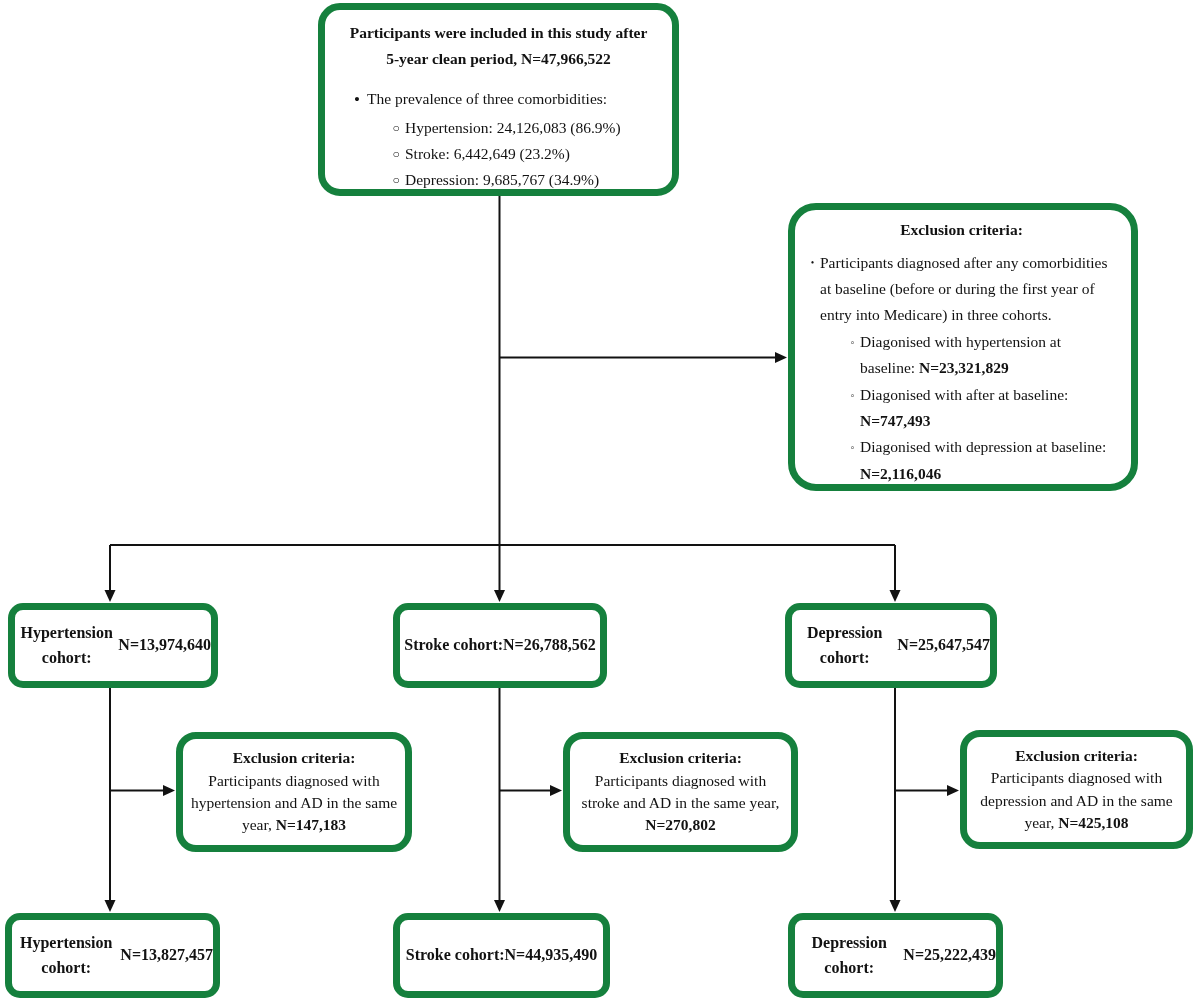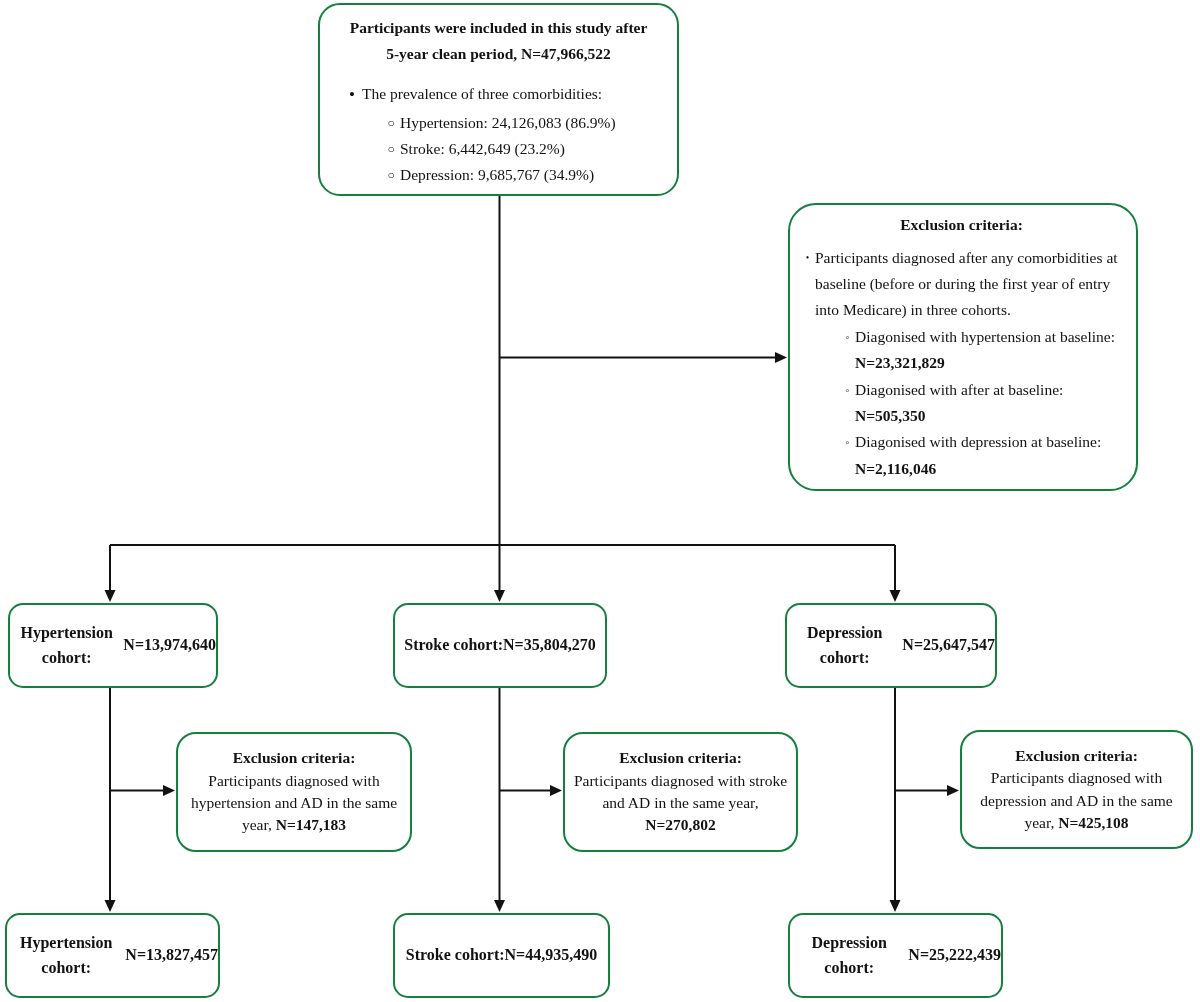--- a/index.html
+++ b/index.html
@@ -10,21 +10,21 @@
     background: #ffffff;
     font-family: "Liberation Serif", "DejaVu Serif", serif;
     color: #121212;
     overflow: hidden;
   }
   .connectors { position: absolute; left: 0; top: 0; z-index: 1; }
   .box {
     position: absolute;
     box-sizing: border-box;
     background: #ffffff;
-    border: 2px solid #15803d;
+    border: 7px solid #15803d;
     z-index: 2;
   }
   
   .top-box { border-radius: 22px; padding: 10px 6px 0 6px; }
   .center-title { text-align: center; font-weight: 700; font-size: 15.5px; line-height: 1.7; margin-bottom: 13px; }
   .center-title .tline { display: block; white-space: nowrap; }
   .li { display: flex; align-items: flex-start; font-size: 15.5px; line-height: 1.7; }
   .li .marker { flex: 0 0 auto; text-align: center; }
   .li .txt { flex: 1 1 auto; }
   .top-box .l1 { margin-left: 16px; }
@@ -113,35 +113,35 @@
     <div class="li l1">
       <span class="marker">•</span>
       <span class="txt">Participants diagnosed after any comorbidities at baseline (before or during the first year of entry into Medicare) in three cohorts.</span>
     </div>
     <div class="li l2">
       <span class="marker">◦</span>
       <span class="txt"><span>Diagonised with hypertension at baseline: </span><b>N=23,321,829</b></span>
     </div>
     <div class="li l2">
       <span class="marker">◦</span>
-      <span class="txt"><span>Diagonised with after at baseline: </span><b>N=505,350</b></span>
+      <span class="txt"><span>Diagonised with after at baseline: </span><b>N=747,493</b></span>
     </div>
     <div class="li l2">
       <span class="marker">◦</span>
       <span class="txt"><span>Diagonised with depression at baseline: </span><b>N=2,116,046</b></span>
     </div>
   </div>
 
   <div class="box cohort-box" style="left:8px; top:603px; width:210px; height:85px;">
     <span>Hypertension cohort:</span>
     <span>N=13,974,640</span>
   </div>
   <div class="box cohort-box" style="left:393px; top:603px; width:214px; height:85px;">
     <span>Stroke cohort:</span>
-    <span>N=35,804,270</span>
+    <span>N=26,788,562</span>
   </div>
   <div class="box cohort-box" style="left:785px; top:603px; width:212px; height:85px;">
     <span>Depression cohort:</span>
     <span>N=25,647,547</span>
   </div>
 
   <div class="box excl-box" style="left:176px; top:732px; width:236px; height:120px;">
     <div class="etitle">Exclusion criteria:</div>
     <div class="etext"><span>Participants diagnosed with hypertension and AD in the same year, </span><b>N=147,183</b></div>
   </div>

